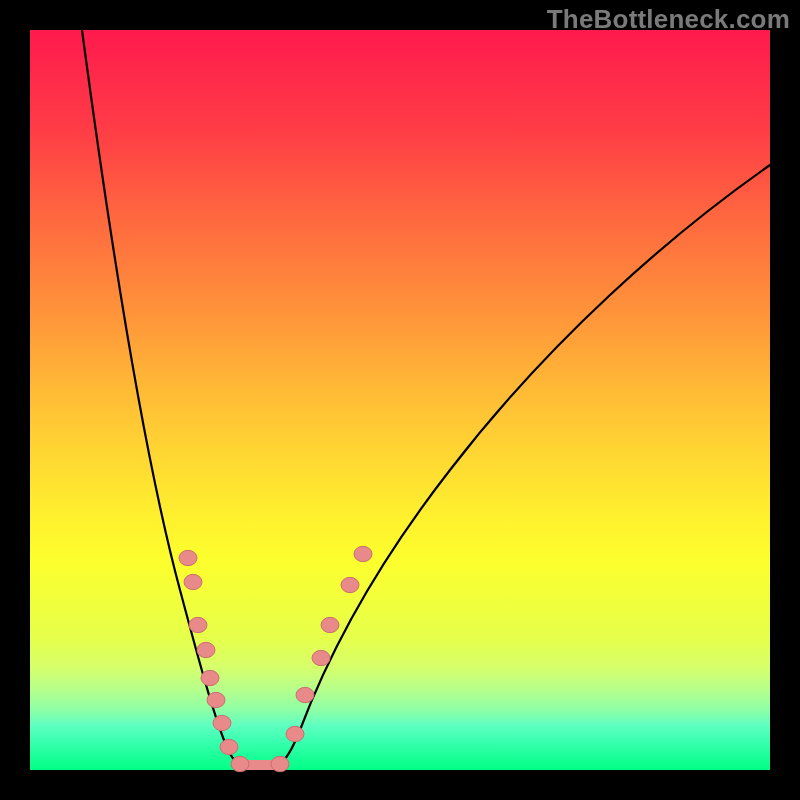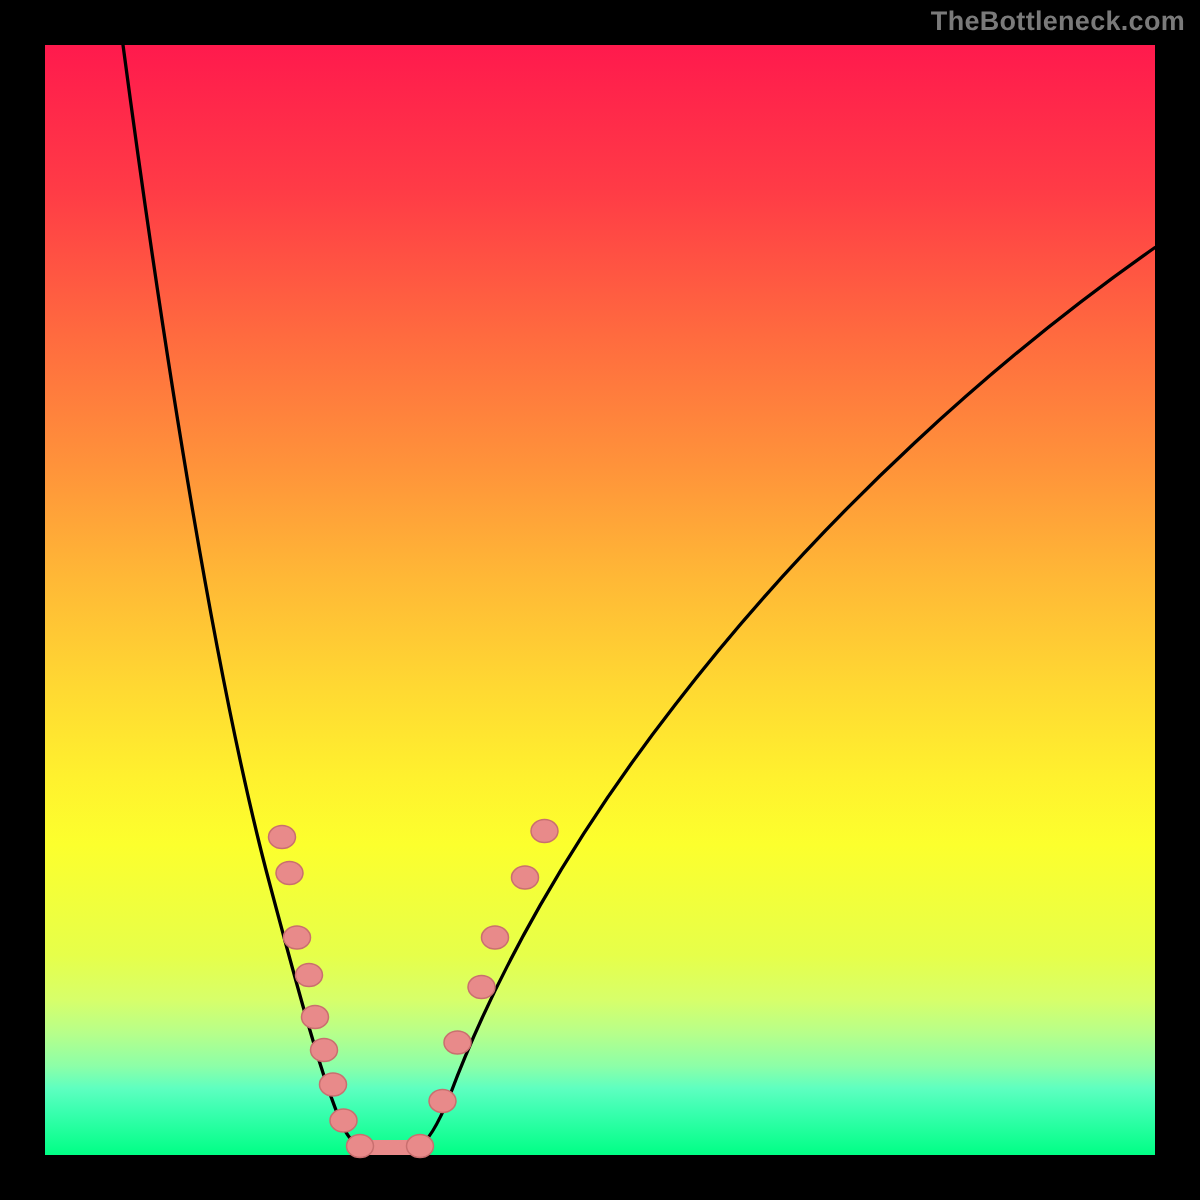--- a/index.html
+++ b/index.html
@@ -34,21 +34,21 @@
       #5effc0 94%,
       #3bffb0 96%,
       #1eff9a 98%,
       #00ff85 100%
     );
   }
   .watermark {
     position: absolute;
     top: 4px;
     right: 10px;
-    font-size: 18px;
+    font-size: 26px;
     font-weight: 600;
     color: #7a7a7a;
     letter-spacing: 0.2px;
   }
   svg.overlay {
     position: absolute;
     left: 0;
     top: 0;
     width: 740px;
     height: 740px;

